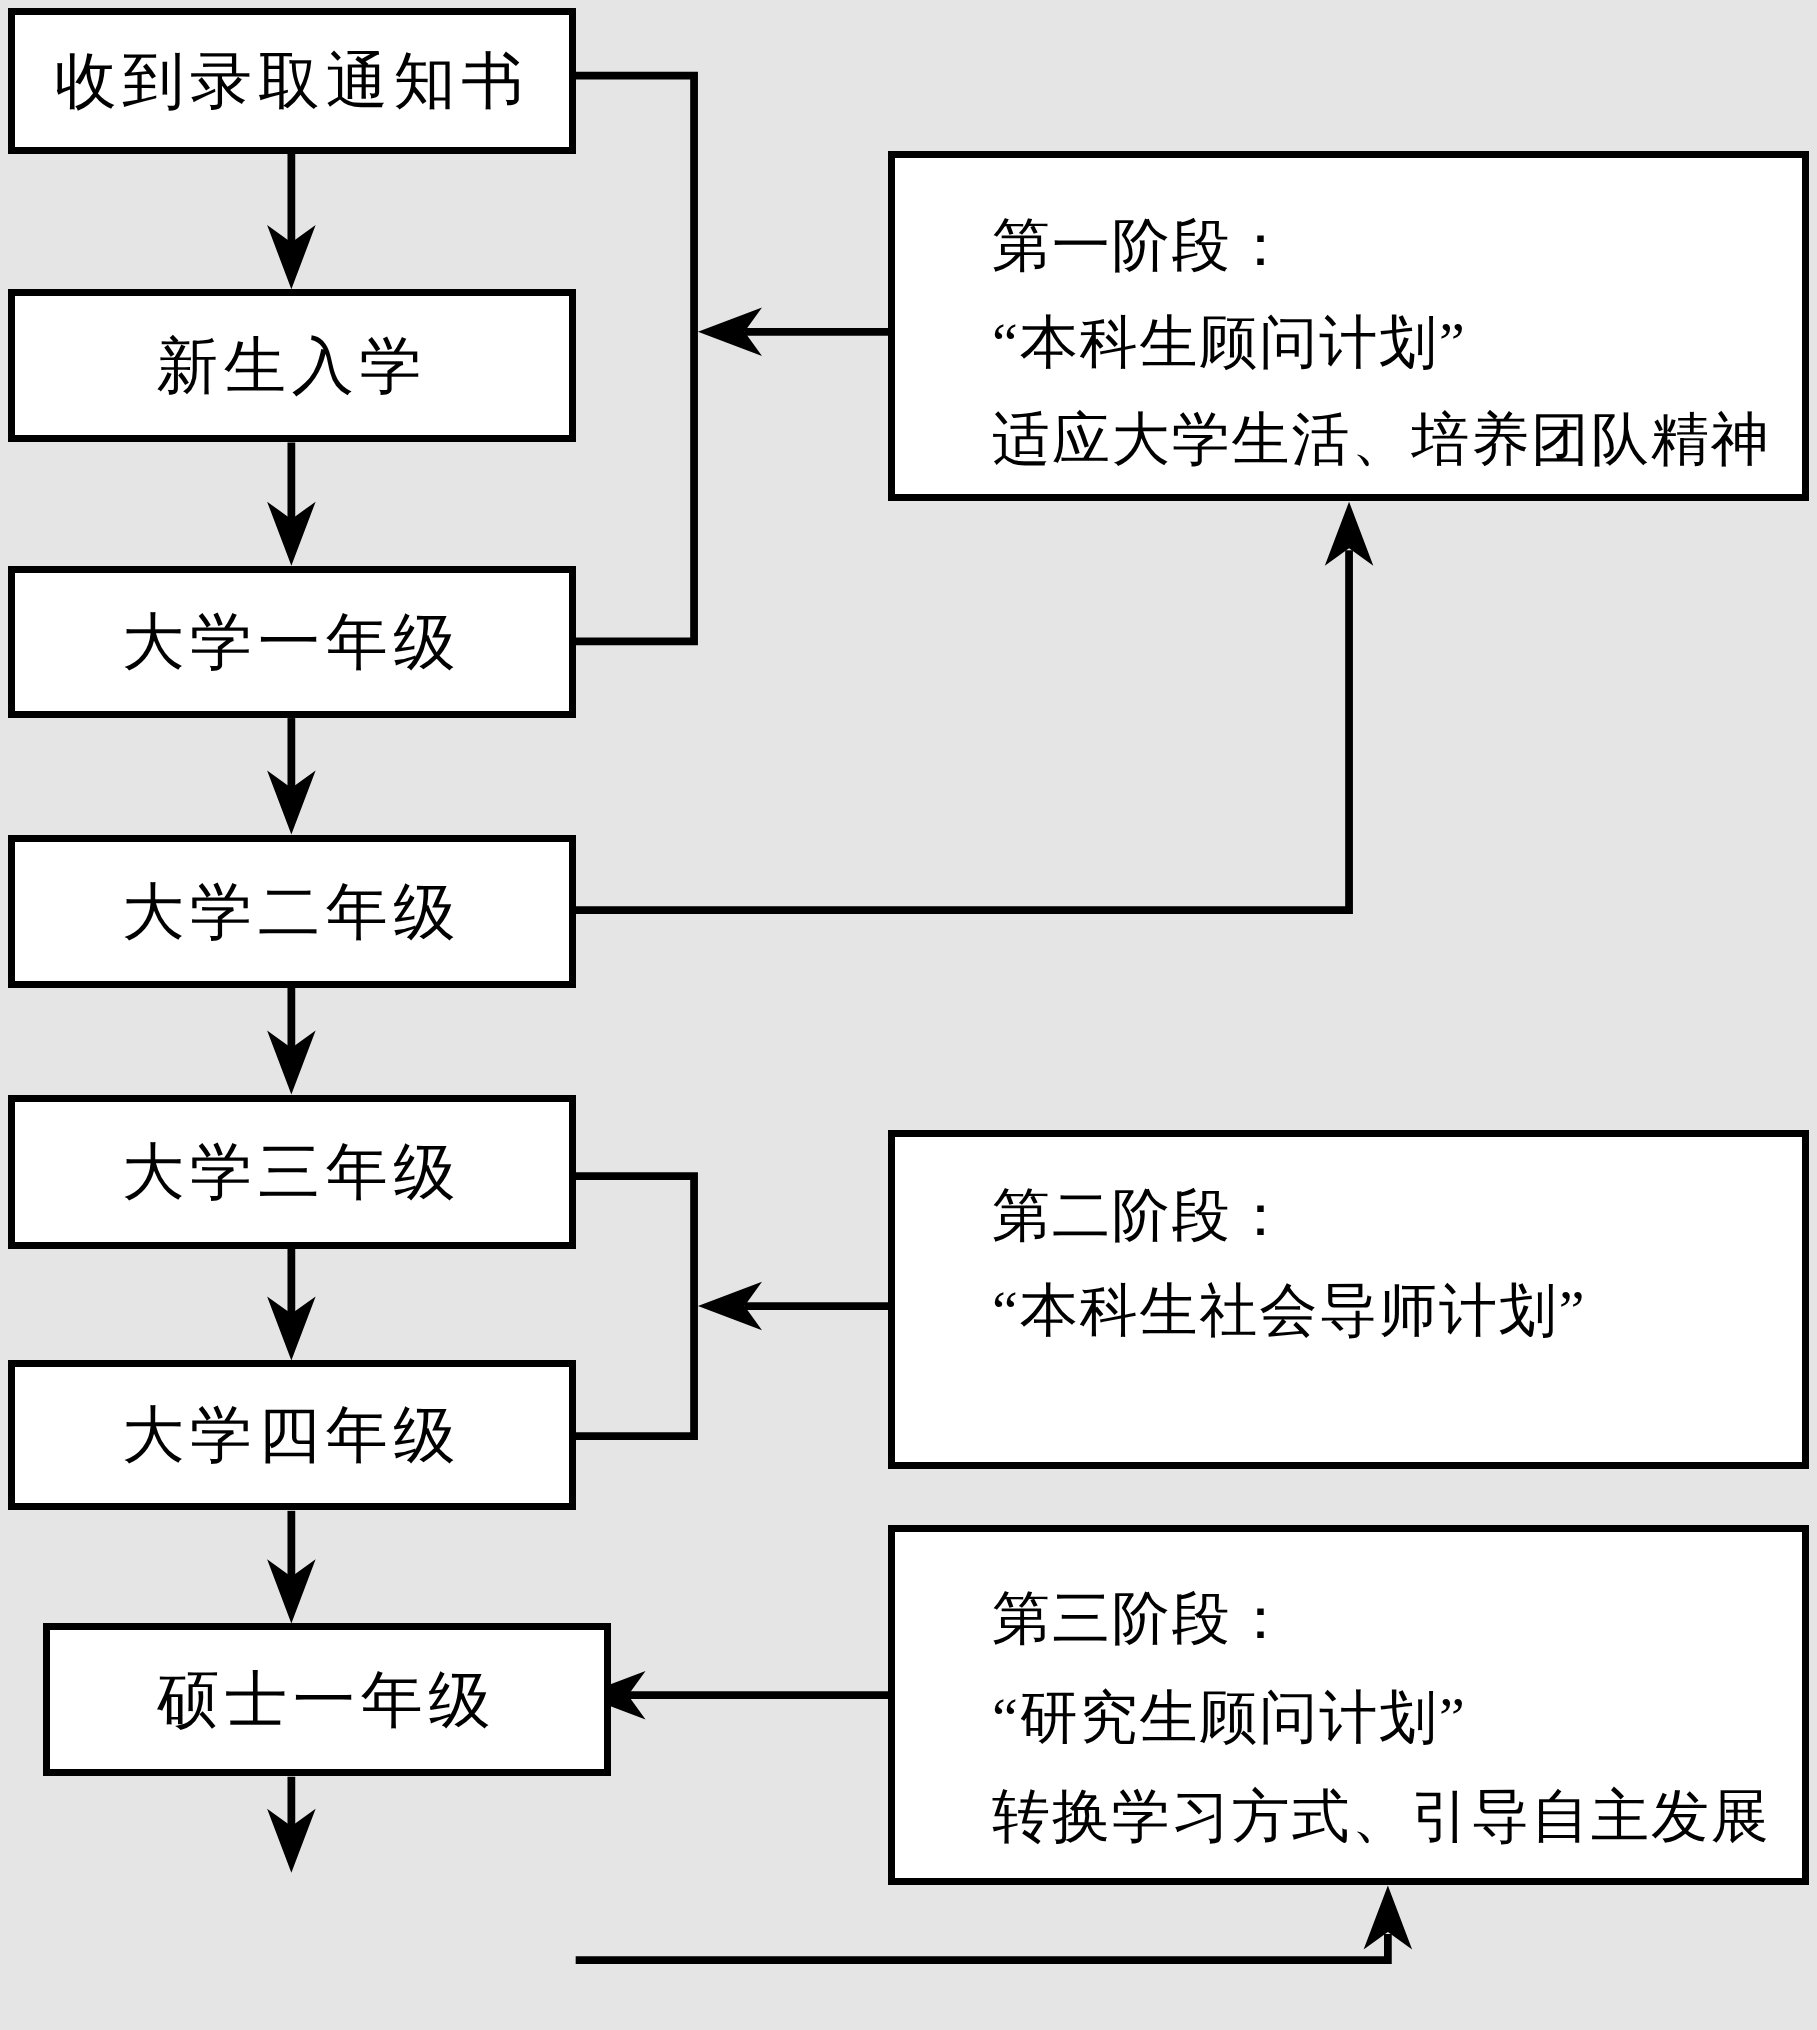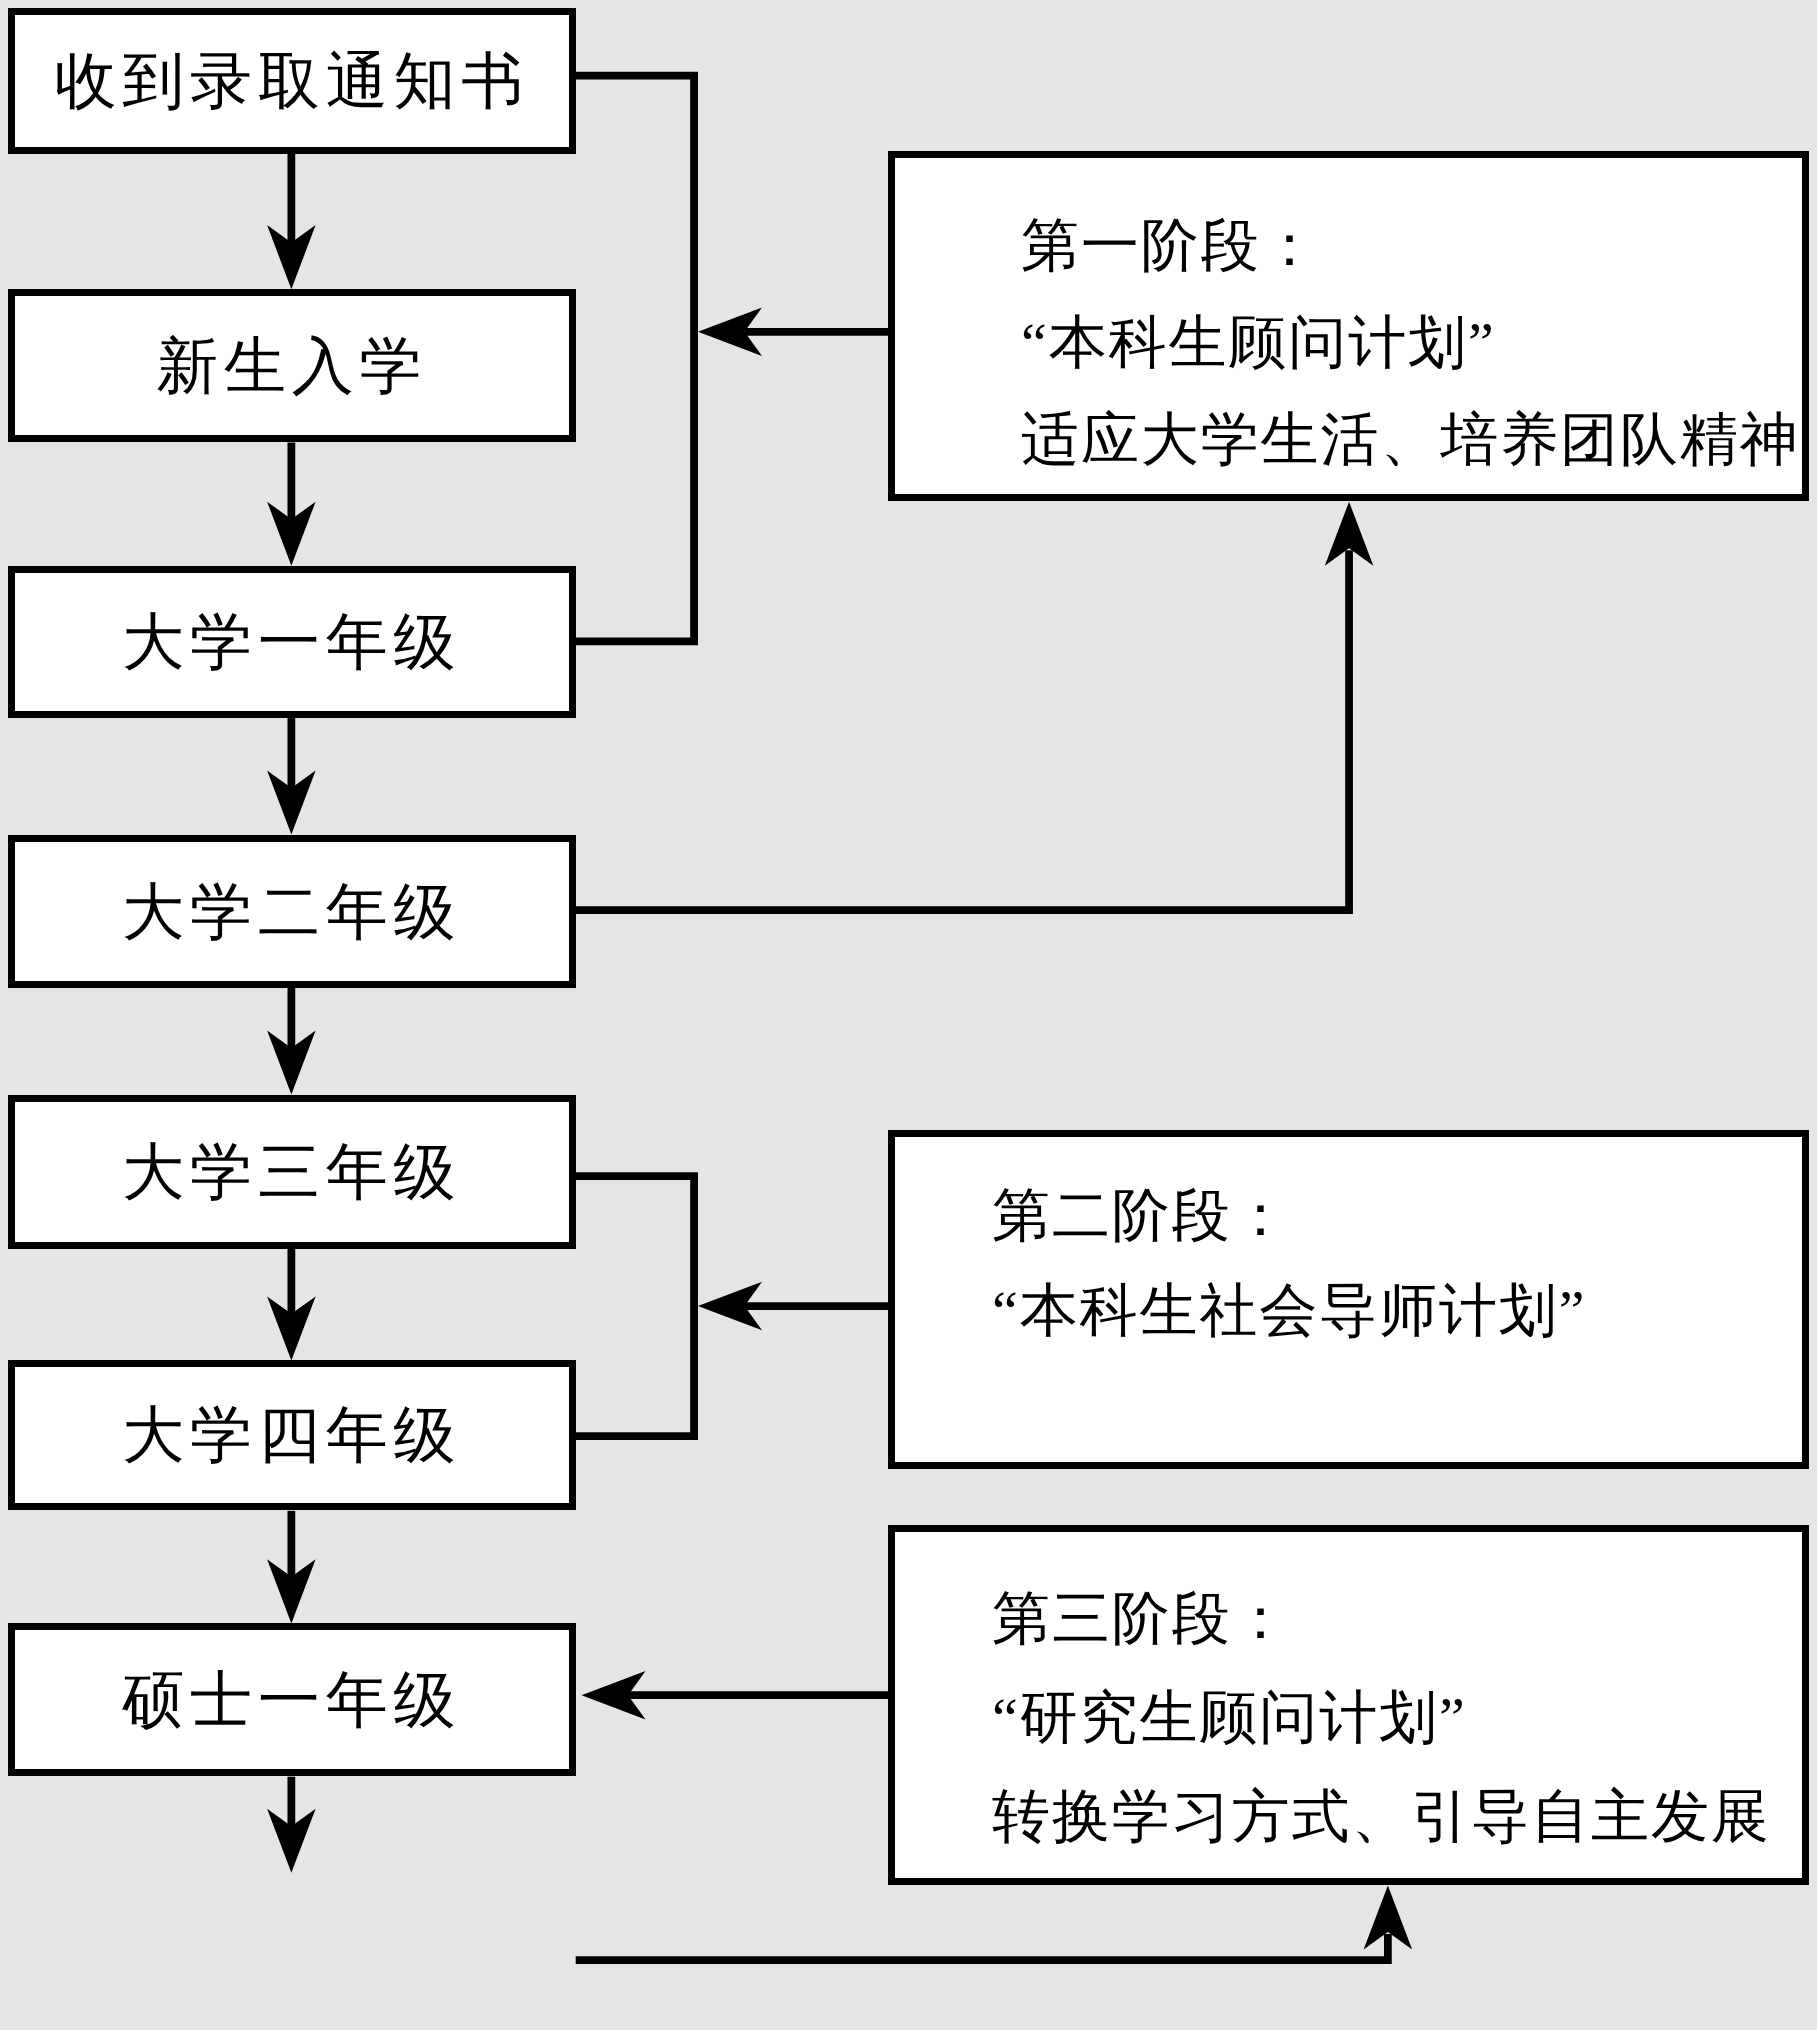--- a/index.html
+++ b/index.html
@@ -47,21 +47,21 @@
     font-size: 58px;
     letter-spacing: 1.9px;
     white-space: nowrap;
     overflow: hidden;
   }
   .sbox p {
     margin: 0;
     padding: 0 9.7px 0 97px;
   }
   .sbox.s1 { top: 151px; height: 350px; padding-top: 39px; }
-  .sbox.s1 p { line-height: 97px; margin-left: 29px; }
+  .sbox.s1 p { line-height: 97px; }
   .sbox.s2 { top: 1130px; height: 339px; padding-top: 31px; }
   .sbox.s2 p { line-height: 95px; }
   .sbox.s3 { top: 1525px; height: 360px; padding-top: 37px; }
   .sbox.s3 p { line-height: 99px; }
   .stroke {
     stroke: #000000;
     stroke-width: 8;
     fill: none;
   }
   .head {
@@ -140,21 +140,21 @@
   <div class="lbox" style="top:289px;height:153px;">新生入学</div>
 
   <div class="lbox" style="top:566px;height:152px;">大学一年级</div>
 
   <div class="lbox" style="top:835px;height:153px;">大学二年级</div>
 
   <div class="lbox" style="top:1095px;height:154px;">大学三年级</div>
 
   <div class="lbox" style="top:1360px;height:150px;">大学四年级</div>
 
-  <div class="lbox" style="top:1623px;height:153px;">硕士一年级</div>
+  <div class="lbox" style="top:1623px;height:153px;margin-left:35px;">硕士一年级</div>
 
 
   <div class="sbox s1">
     <p>第一阶段：</p>
     <p>“本科生顾问计划”</p>
     <p>适应大学生活、培养团队精神</p>
   </div>
 
   <div class="sbox s2">
     <p>第二阶段：</p>

